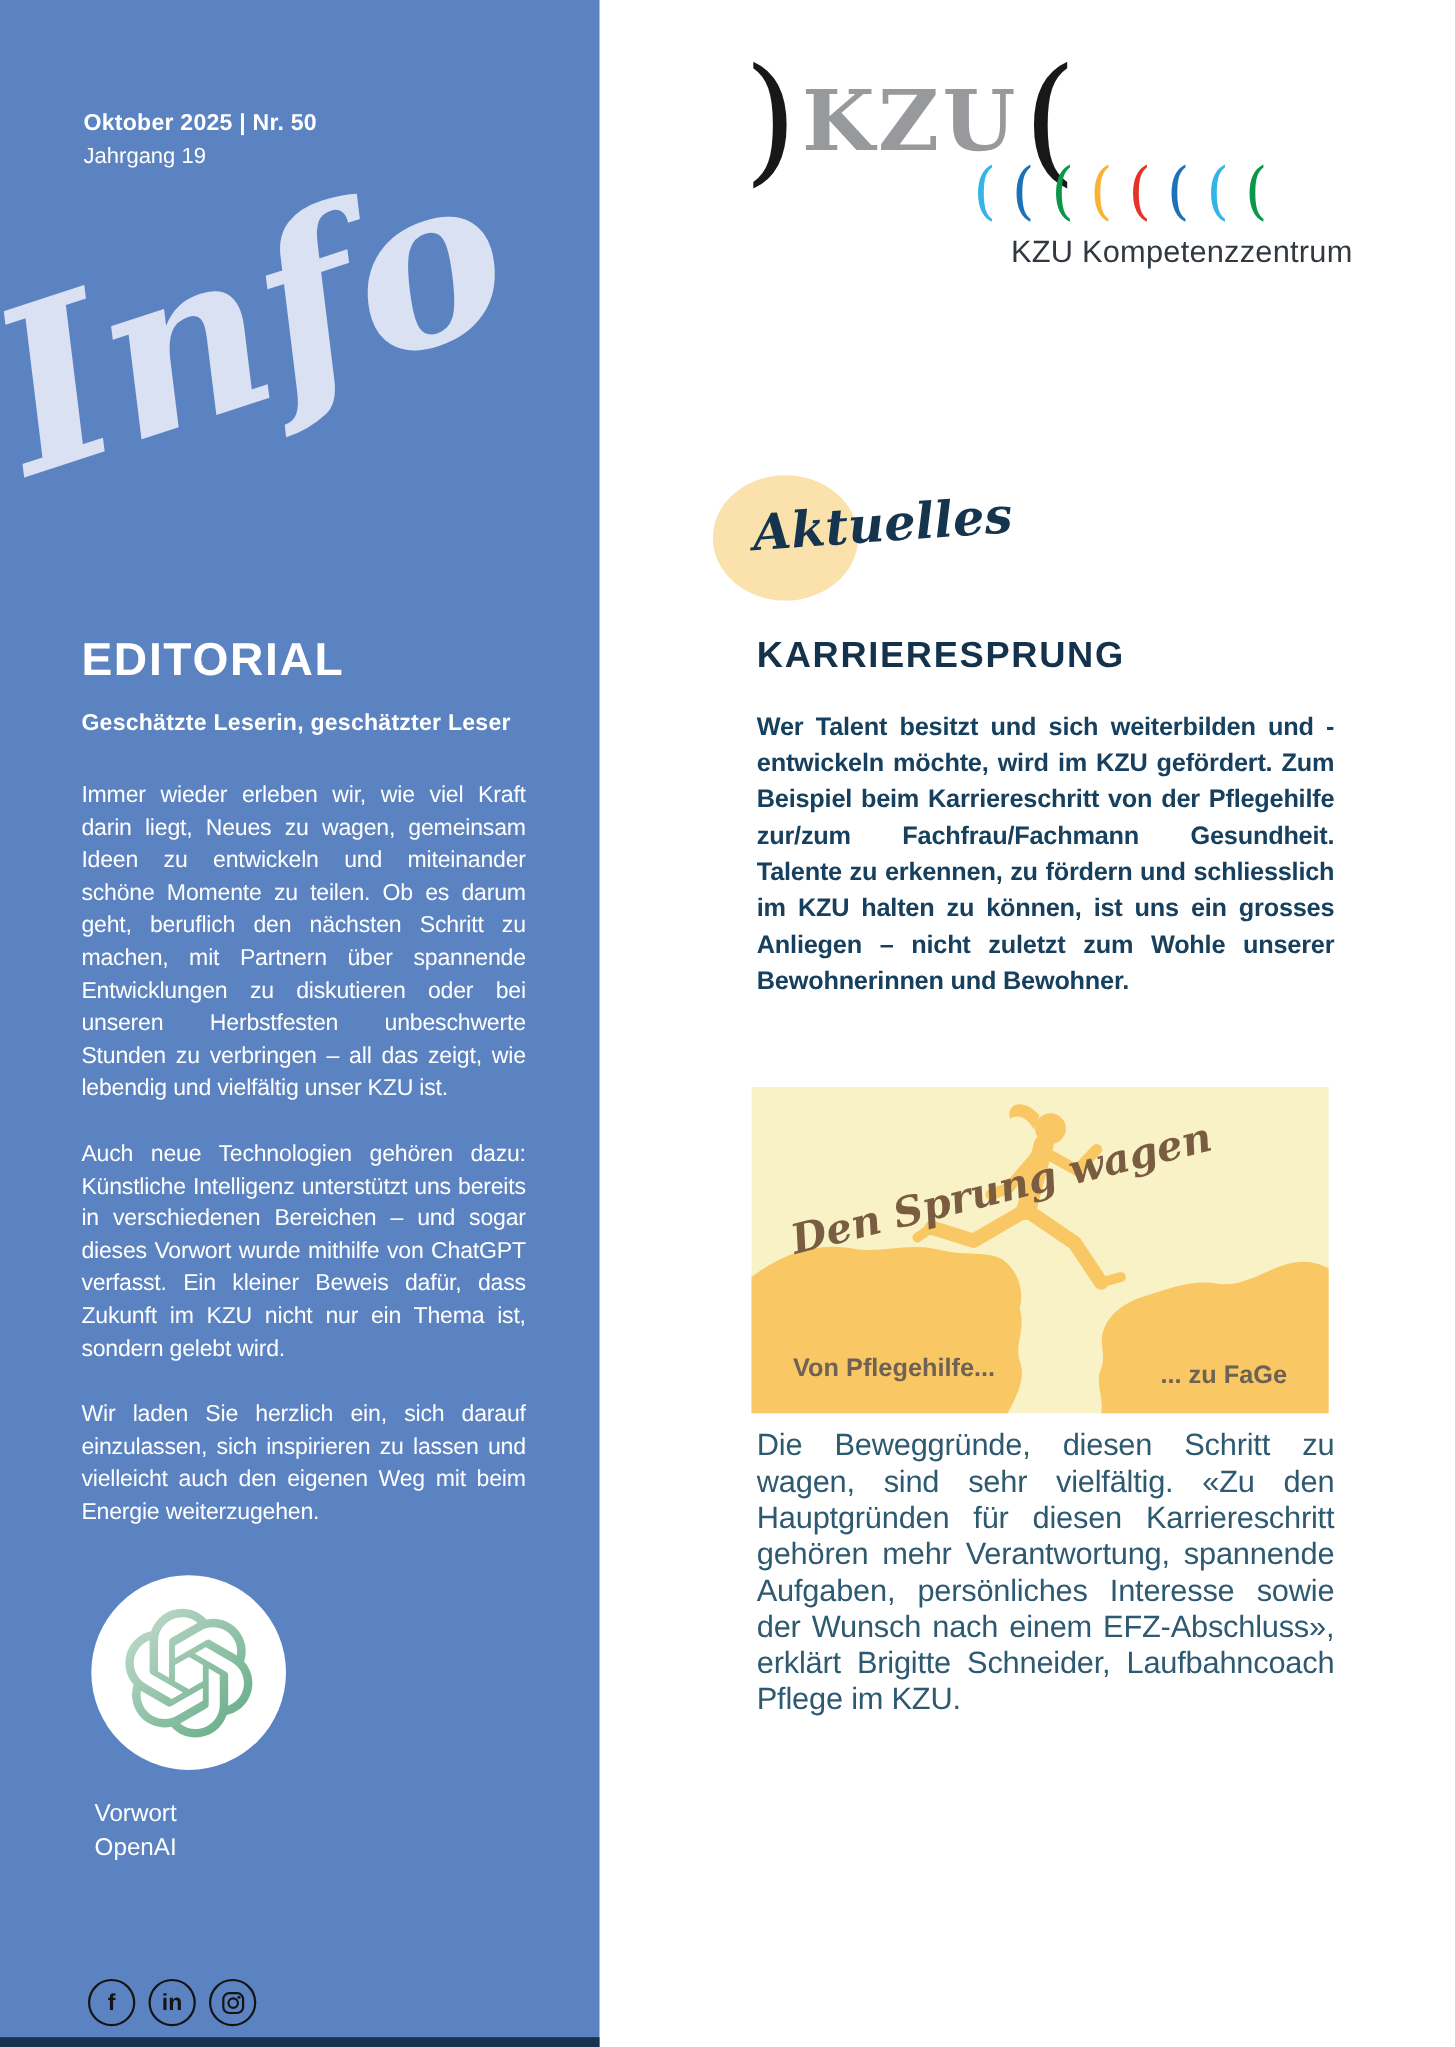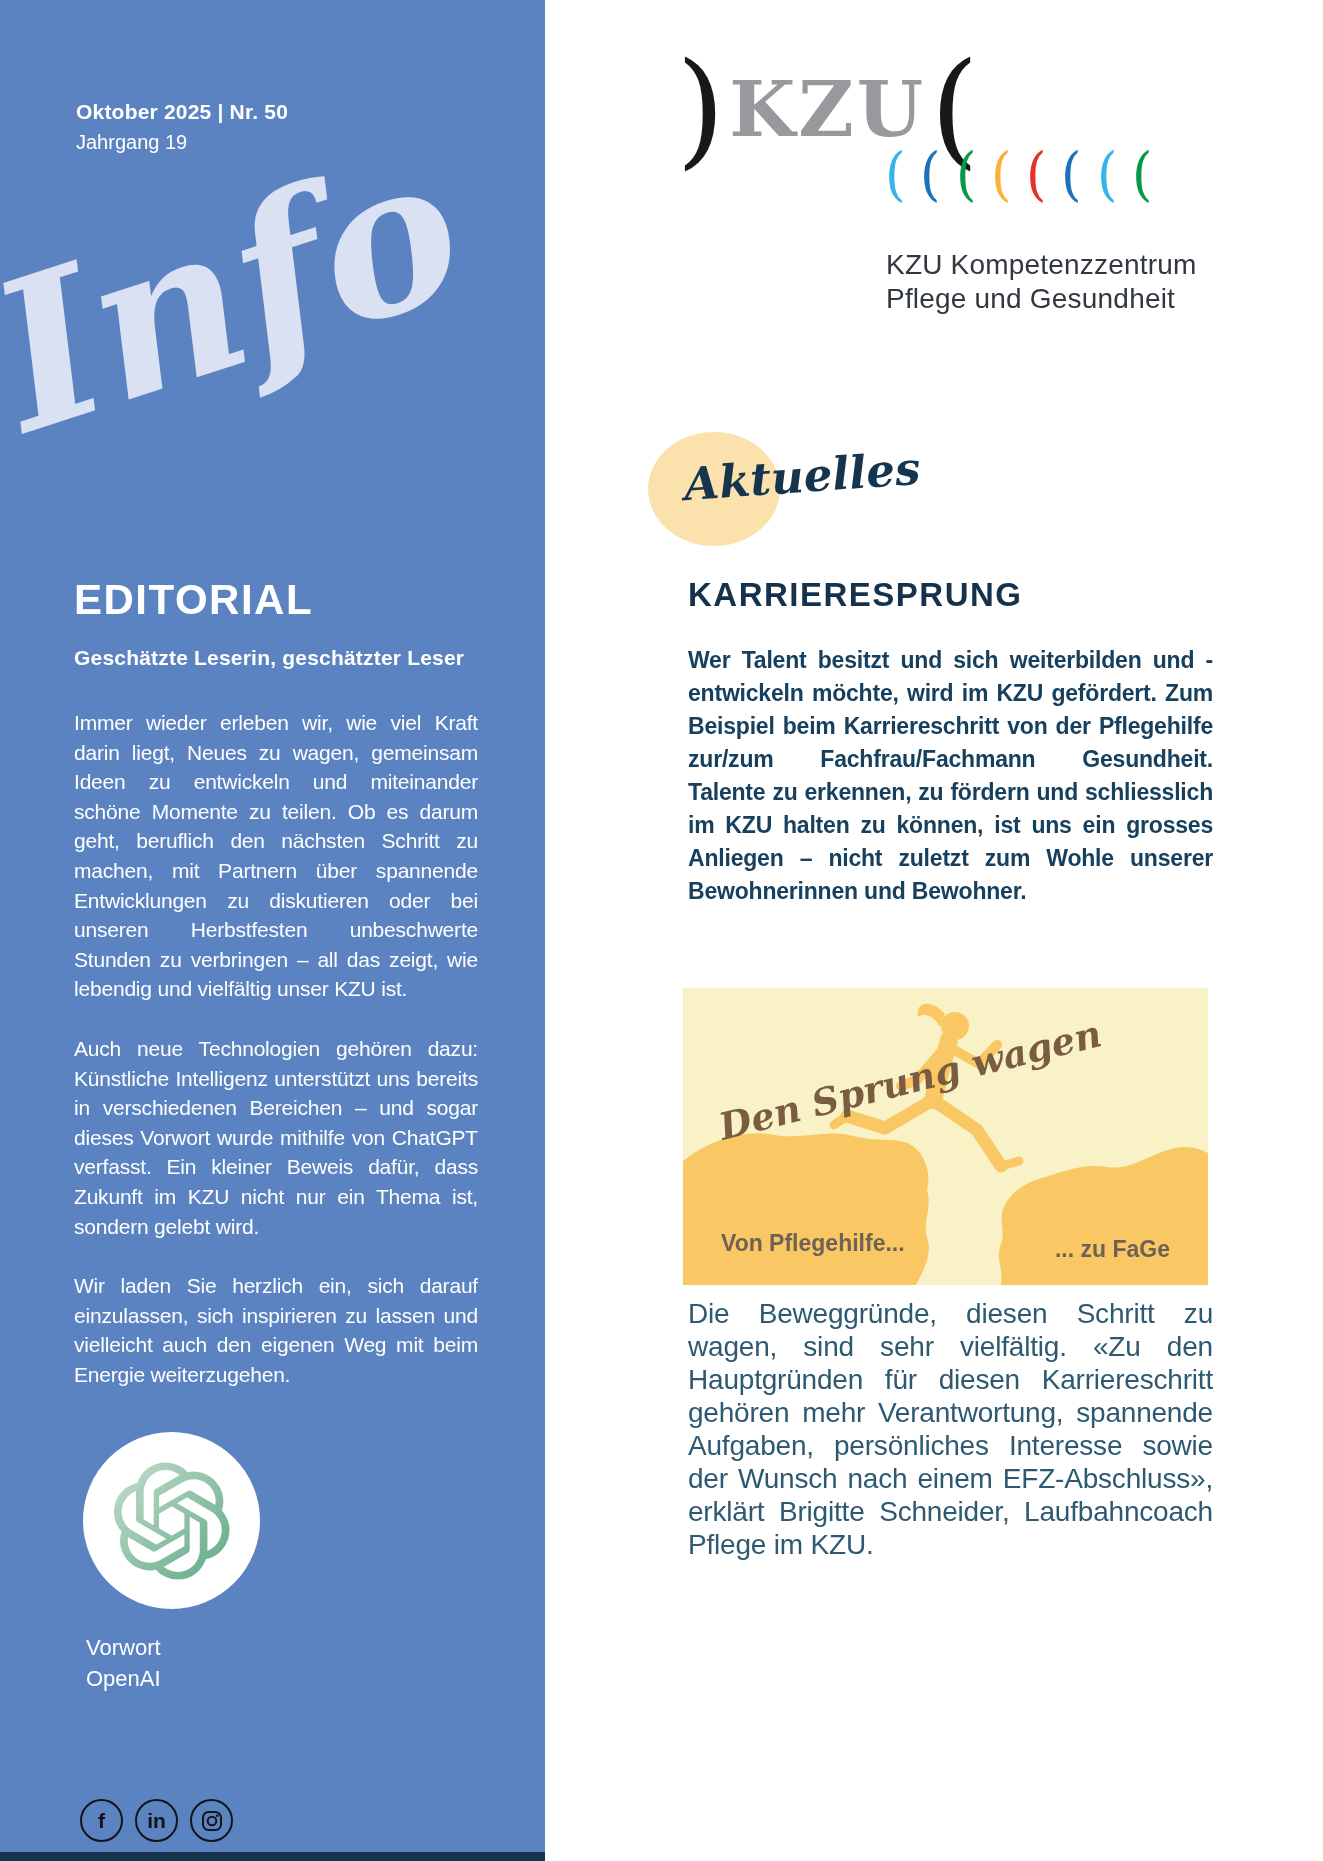--- a/index.html
+++ b/index.html
@@ -37,21 +37,21 @@
               font-weight:bold; font-size:21px; line-height:1; }
 
   
   .kzu-mark { position:absolute; left:676px; top:46px; display:flex; align-items:center;
               font-family:"DejaVu Serif", serif; }
   .kzu-paren { font-size:126px; line-height:1; color:#181818; font-weight:500; }
   .kzu-letters { font-size:76px; font-weight:bold; color:#98999d; letter-spacing:3px; margin:0 4px; }
   .kzu-arcs { position:absolute; left:884px; top:146px; display:flex; }
   .kzu-arc { font-family:"DejaVu Serif", serif; font-size:57px; line-height:1; margin-right:13px;
               transform:scaleX(0.92); }
-  .kzu-org { position:absolute; left:886px; top:212px; color:#31383f; font-size:28px; line-height:34px; letter-spacing:0.2px;margin-top:36px; }
+  .kzu-org { position:absolute; left:919px; top:212px; color:#31383f; font-size:28px; line-height:34px; letter-spacing:0.2px; }
 
   
   .badge-ellipse { position:absolute; left:648px; top:432px; width:132px; height:114px;
               border-radius:50%; background:#fbe2ac; }
   .badge-script { position:absolute; left:684px; top:450px; font-family:"DejaVu Serif", serif;
               font-style:italic; font-weight:bold; font-size:45px; color:#15344e; transform:rotate(-4deg); }
 
   .article-title { position:absolute; left:688px; top:576px; margin:0; color:#14324b;
               font-size:33px; font-weight:bold; letter-spacing:1.5px; }
   .article-lead { position:absolute; left:688px; top:644px; width:525px; color:#16405e;
@@ -130,21 +130,20 @@
       <span class="kzu-arc" style="color: rgb(29, 113, 184);">(</span>
       <span class="kzu-arc" style="color: rgb(10, 151, 71);">(</span>
       <span class="kzu-arc" style="color: rgb(249, 178, 51);">(</span>
       <span class="kzu-arc" style="color: rgb(230, 51, 42);">(</span>
       <span class="kzu-arc" style="color: rgb(29, 113, 184);">(</span>
       <span class="kzu-arc" style="color: rgb(53, 180, 232);">(</span>
       <span class="kzu-arc" style="color: rgb(10, 151, 71);">(</span>
     </div>
     <div class="kzu-org">
       <div>KZU Kompetenzzentrum</div>
-      <div>Pflege und Gesundheit</div>
     </div>
   </header>
 
   <main>
     <div class="badge-ellipse"></div>
     <div class="badge-script">Aktuelles</div>
 
     <h2 class="article-title">KARRIERESPRUNG</h2>
     <div class="article-lead">Wer Talent besitzt und sich weiterbilden und -entwickeln möchte, wird im KZU gefördert. Zum Beispiel beim Karriereschritt von der Pflegehilfe zur/zum Fachfrau/Fachmann Gesundheit. Talente zu erkennen, zu fördern und schliesslich im KZU halten zu können, ist uns ein grosses Anliegen – nicht zuletzt zum Wohle unserer Bewohnerinnen und Bewohner.</div>
 

